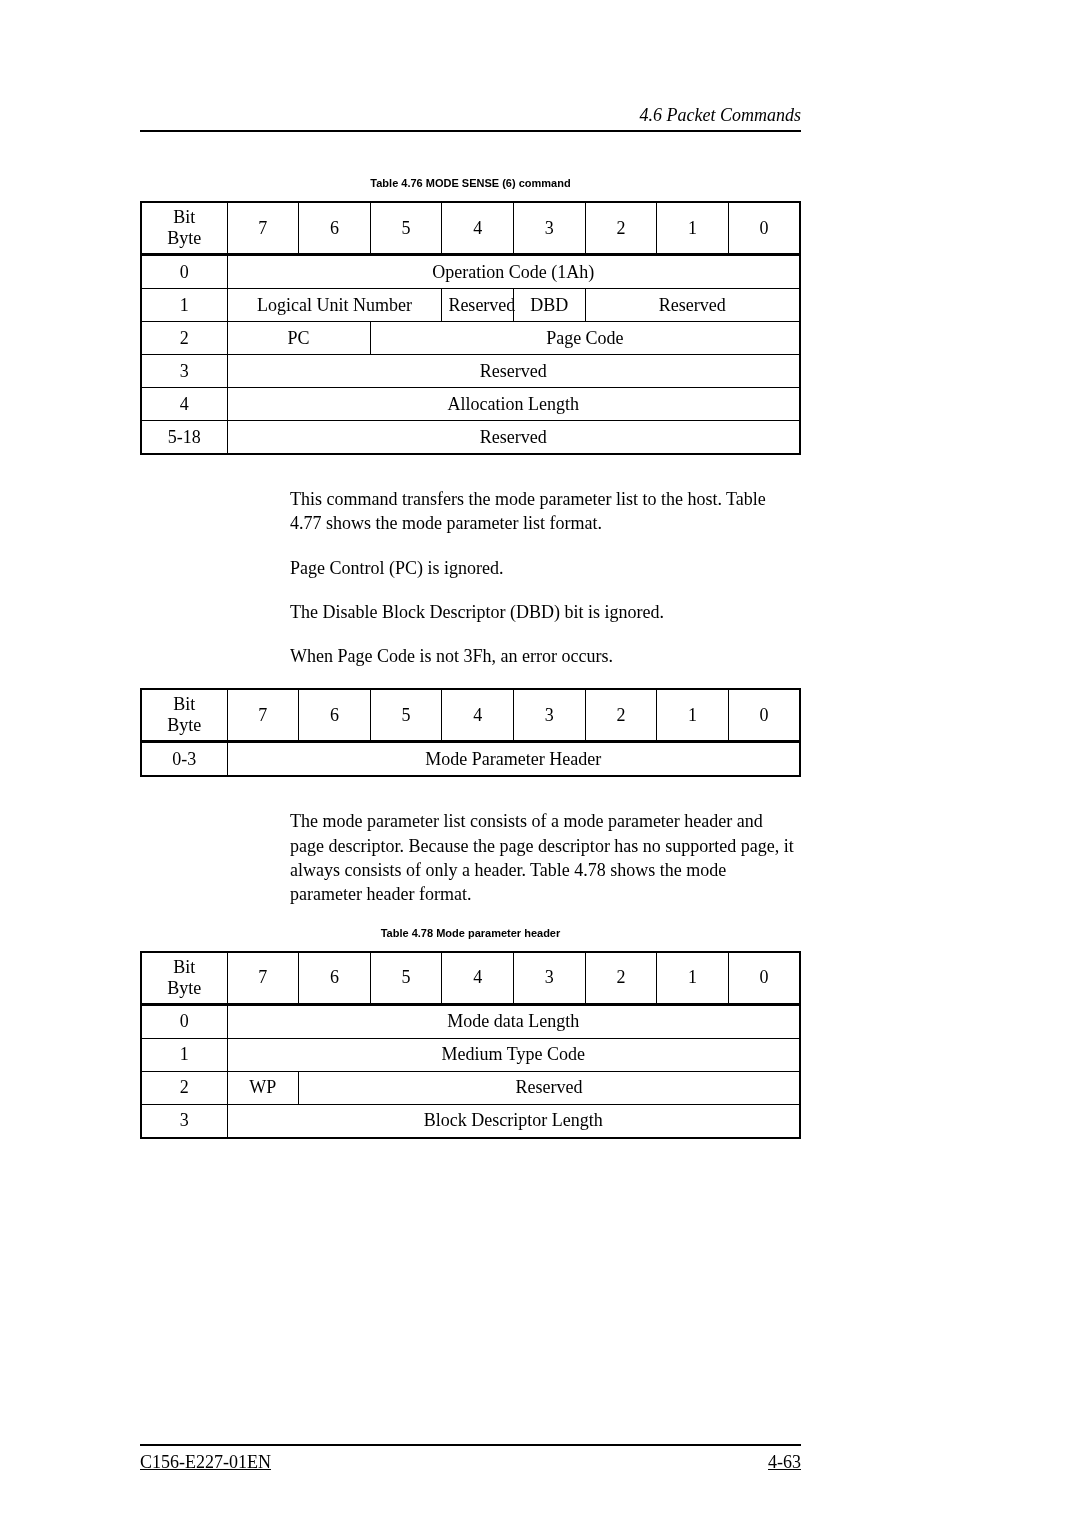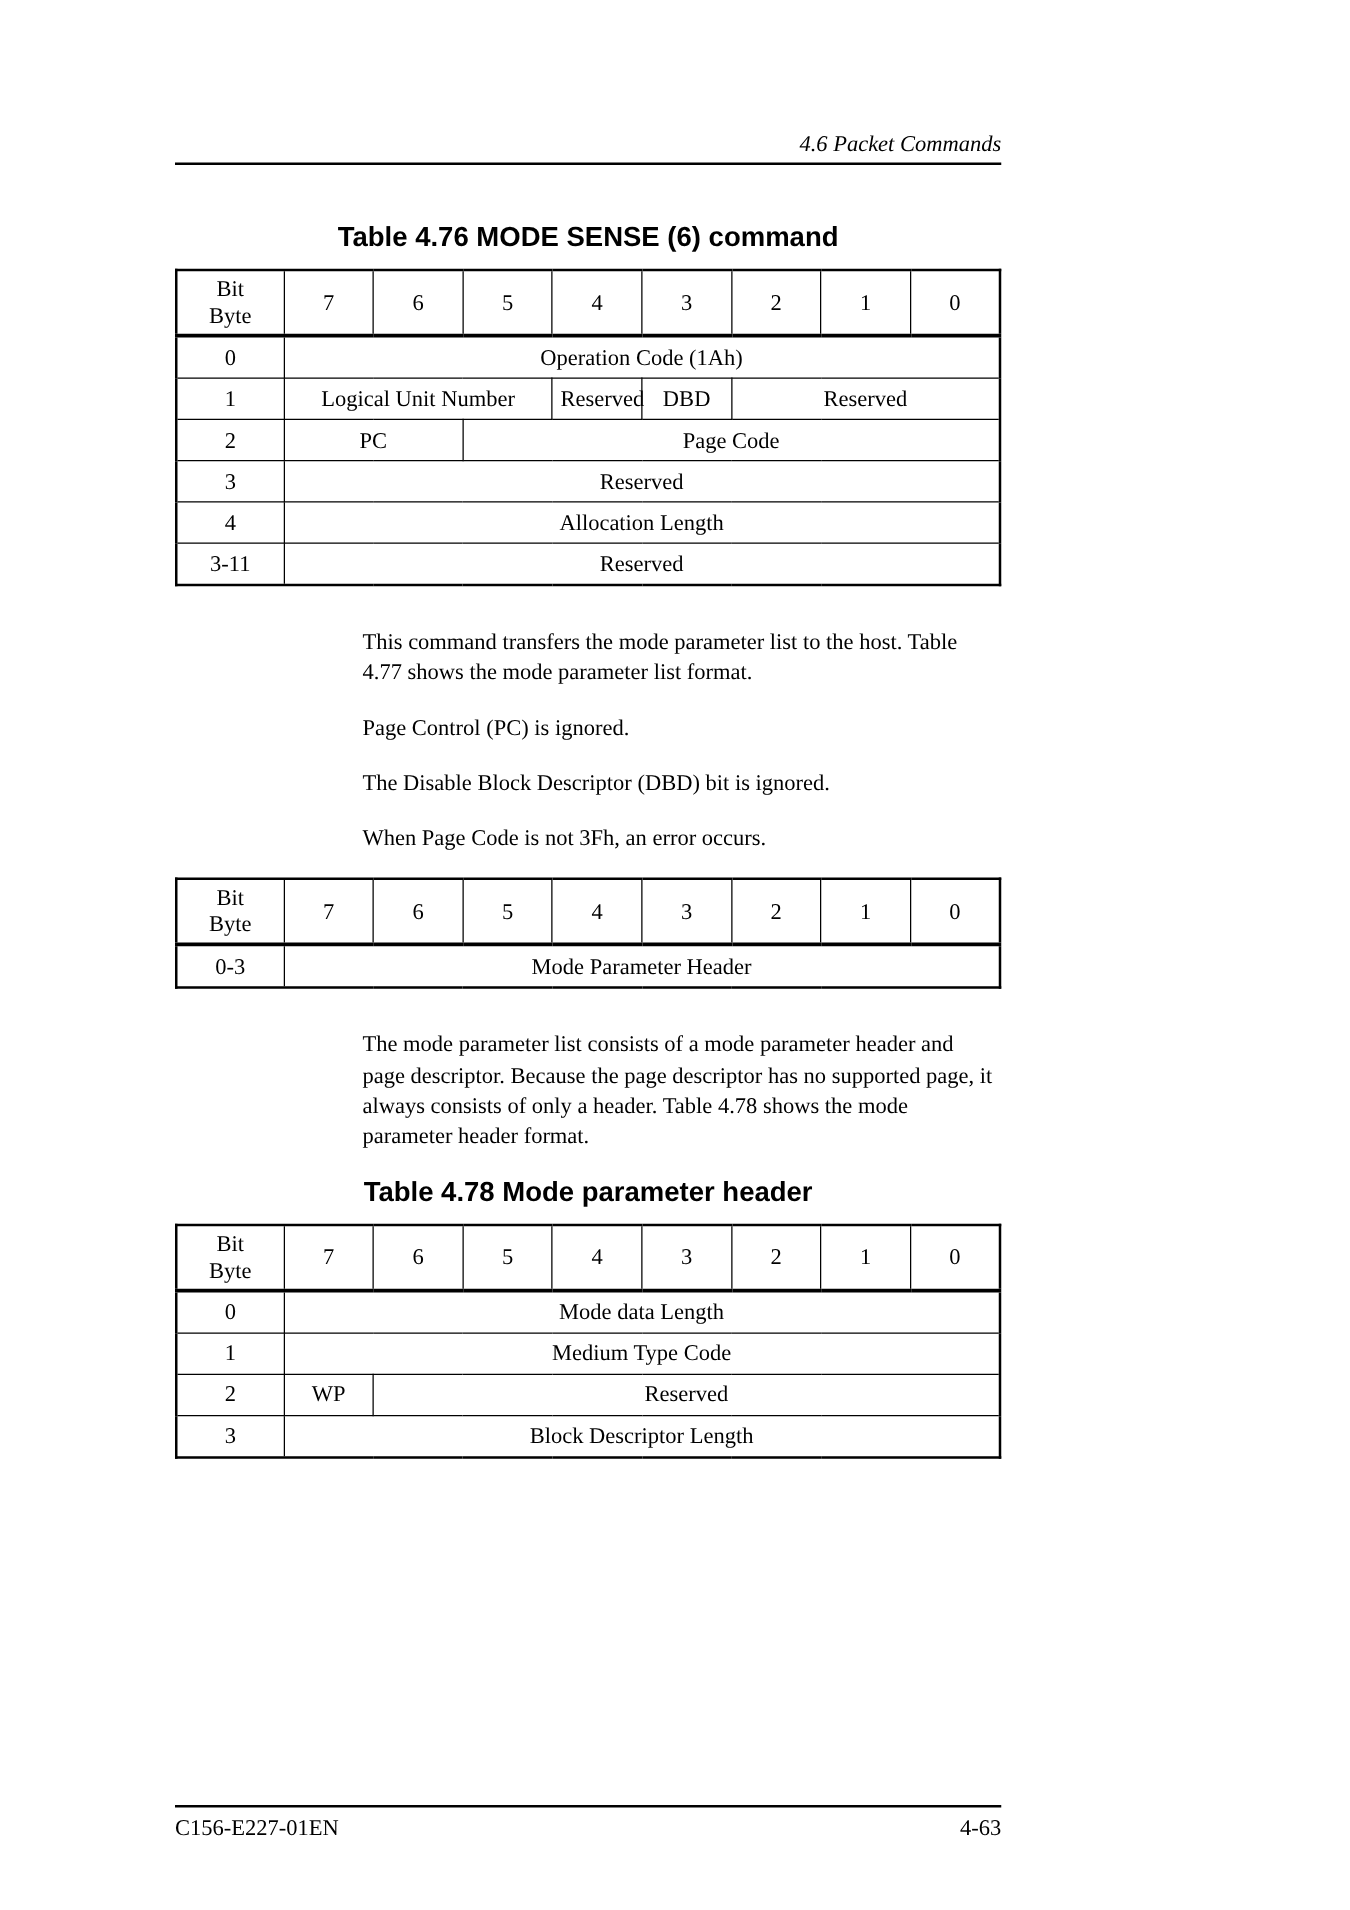--- a/index.html
+++ b/index.html
@@ -30,21 +30,21 @@
   }
   .section-heading {
     font-family: Arial, Helvetica, sans-serif;
     font-weight: bold;
     font-size: 19px;
     margin: 0 0 55px 0;
   }
   .table-caption {
     font-family: Arial, Helvetica, sans-serif;
     font-weight: bold;
-    font-size: 22px;
+    font-size: 11px;
     text-align: center;
     margin: 0 0 12px 0;
   }
   table.bit-table {
     width: 100%;
     border-collapse: collapse;
     margin-bottom: 32px;
     table-layout: fixed;
   }
   table.bit-table th, table.bit-table td {
@@ -76,20 +76,21 @@
     font-size: 18px;
     line-height: 1.35;
     text-align: left;
     font-family: Liberation Serif, serif;
   }
   .footer {
     position: absolute;
     bottom: 55px;
     left: 140px;
     right: 130px;
+    text-decoration: underline;
   }
   .foot-rule {
     border: none;
     border-top: 2px solid #000;
     margin: 0 0 6px 0;
   }
   .foot-row {
     display: flex;
     justify-content: space-between;
     font-size: 18px;
@@ -148,21 +149,21 @@
     </tr>
     <tr>
       <td>3</td>
       <td colspan="8">Reserved</td>
     </tr>
     <tr>
       <td>4</td>
       <td colspan="8">Allocation Length</td>
     </tr>
     <tr class="last-row">
-      <td>3-11</td>
+      <td>5-18</td>
       <td colspan="8">Reserved</td>
     </tr>
   </tbody>
     </table>
 
   <p class="body-text">This command transfers the mode parameter list to the host.  Table 4.77 shows the mode parameter list format.</p>
   <p class="body-text">Page Control (PC) is ignored.</p>
   <p class="body-text">The Disable Block Descriptor (DBD) bit is ignored.</p>
   <p class="body-text">When Page Code is not 3Fh, an error occurs.</p>
 

